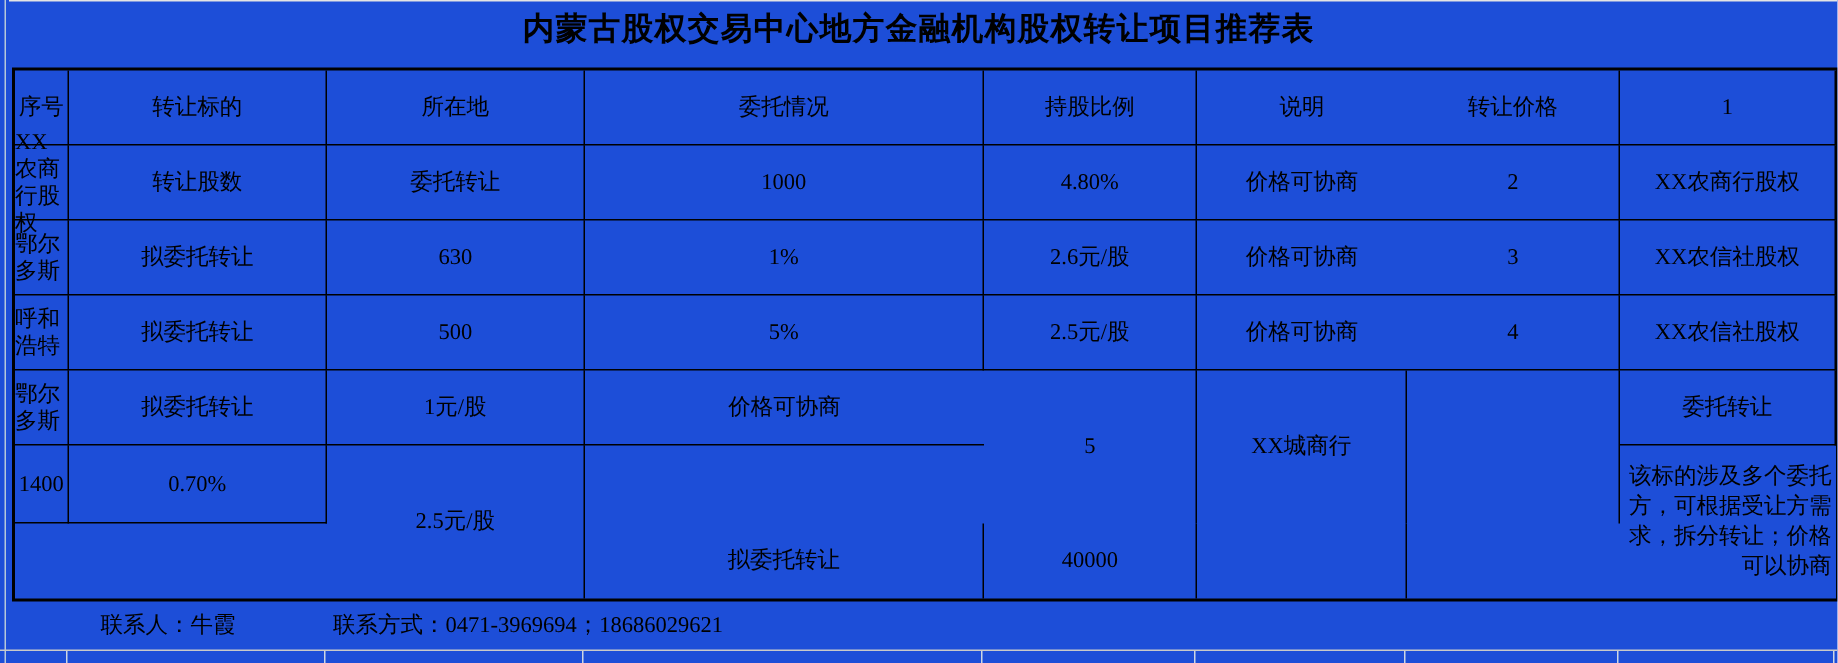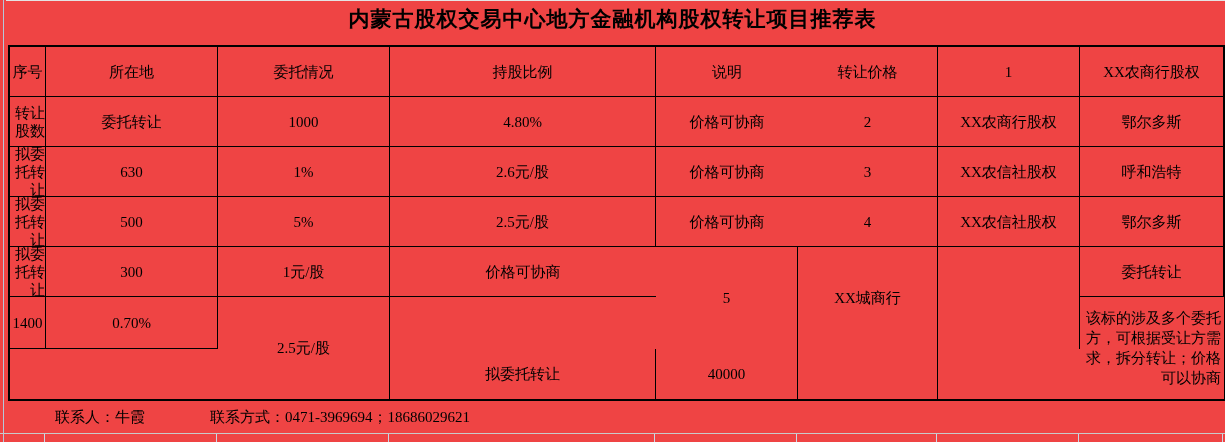--- a/index.html
+++ b/index.html
@@ -1,64 +1,65 @@
 <!DOCTYPE html>
 <html><head>
 <meta charset="utf-8">
 <style>
   html,body { margin:0; padding:0; background:#fff; }
   #app {
-    position:relative; width:1225px; height:442px; background:#ef4444;
+    position:relative; width:1225px; height:442px; background:#1d4ed8;
     font-family:"Liberation Serif","DejaVu Serif",serif; color:#000;
     overflow:hidden;
   }
   .top-gridline { position:absolute; left:6px; top:0; width:1219px; height:1px; background:#e4e4e4; }
   .left-edge-line { position:absolute; left:3px; top:0; width:1px; height:442px; background:#b5c7da; }
   .title {
     position:absolute; left:0; top:5px; width:1225px; text-align:center;
     font-size:21px; font-weight:bold; letter-spacing:1px;
   }
   .table {
     position:absolute; left:8px; top:45px;
     display:grid;
     grid-template-columns:36px 172px 172px 266px 142px 140px 142px 144px;
     grid-template-rows:50px 50px 50px 50px 50px 52px 50px;
     border:2px solid #000;
   }
   .c {
     border-right:1px solid #000; border-bottom:1px solid #000;
     display:flex; align-items:center; justify-content:center;
-    font-size:15px; line-height:18px; text-align:right;
+    font-size:15px; line-height:18px; text-align:left;
   }
   .no-r { border-right:none; }
   .no-b { border-bottom:none; }
   .span2 { grid-row:span 2; }
   .note-block {
     justify-content:flex-start; text-align:right;
     padding:0 3px; line-height:20px;
   }
-  .footer-row { position:absolute; left:0; top:401px; width:1076px; height:32px; }
+  .footer-row { position:absolute; left:12px; top:401px; width:1076px; height:32px; }
   .footer-text { position:absolute; top:0; height:32px; line-height:32px; font-size:15px; white-space:nowrap; }
   .contact { left:55px; }
   .phone { left:210px; }
   .bottom-gridline { position:absolute; left:0; top:433px; width:1225px; height:1px; background:#c9c9c9; }
   .tick { position:absolute; top:434px; width:1px; height:8px; background:#ccd6e4; }
 </style>
 </head>
 <body>
 
 <div id="app">
   <div class="top-gridline"></div>
   <div class="left-edge-line"></div>
 
   <div class="title">内蒙古股权交易中心地方金融机构股权转让项目推荐表</div>
 
   <div class="table">
 
     <div class="c">序号</div>
+    <div class="c">转让标的</div>
     <div class="c">所在地</div>
     <div class="c">委托情况</div>
     <div class="c">持股比例</div>
     <div class="c no-r">说明</div>
     <div class="c">转让价格</div>
 
     <div class="c">1</div>
     <div class="c">XX农商行股权</div>
     <div class="c">转让股数</div>
     <div class="c">委托转让</div>
@@ -81,21 +82,20 @@
     <div class="c">拟委托转让</div>
     <div class="c">500</div>
     <div class="c">5%</div>
     <div class="c">2.5元/股</div>
     <div class="c no-r">价格可协商</div>
 
     <div class="c">4</div>
     <div class="c">XX农信社股权</div>
     <div class="c">鄂尔多斯</div>
     <div class="c">拟委托转让</div>
-    <div class="c">300</div>
     <div class="c">1元/股</div>
     <div class="c no-r">价格可协商</div>
 
     <div class="c span2 no-b">5</div>
     <div class="c span2 no-b">XX城商行</div>
     <div class="c span2 no-b"></div>
     <div class="c">委托转让</div>
     <div class="c">1400</div>
     <div class="c">0.70%</div>
     <div class="c span2 no-b">2.5元/股</div>

